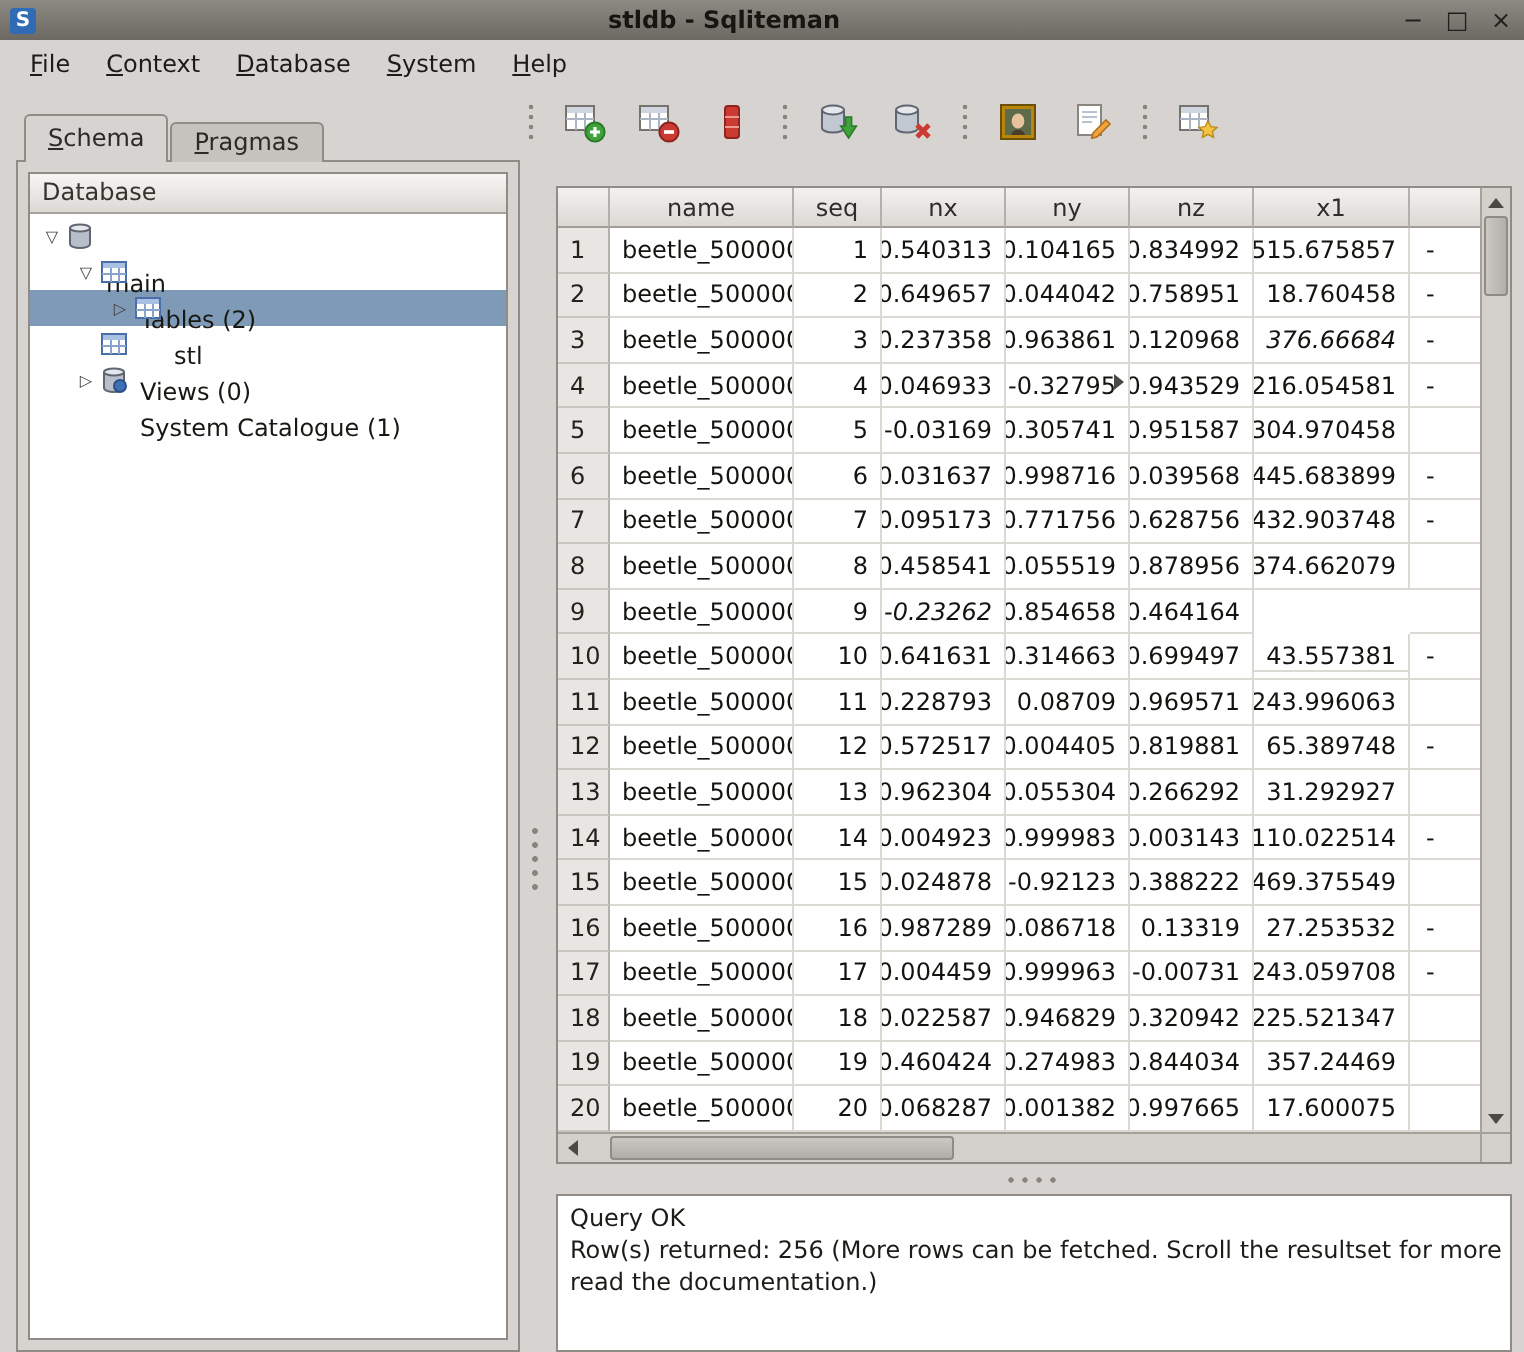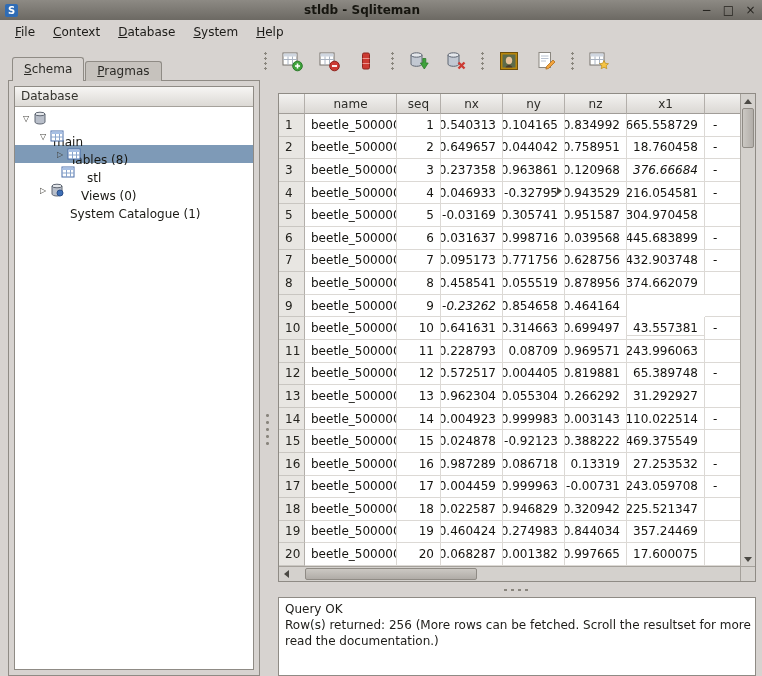--- a/index.html
+++ b/index.html
@@ -215,34 +215,34 @@
         </div>
         <div class="tree-row" style="padding-left: 21px;">
           <span class="expander">▽</span>
           <span class="tree-icon">
             <svg width="14" height="14" viewBox="0 0 14 14">
               <rect x="1" y="2" width="12" height="10" fill="#fff" stroke="#4a6ea9"></rect>
               <rect x="1.5" y="2.5" width="11" height="2.5" fill="#a8c0e4"></rect>
               <path d="M1 8h12M5.5 5v7M9.5 5v7" stroke="#8aa5cc" fill="none"></path>
             </svg>
           </span>
-          <span class="tree-label">Tables (8)</span>
+          <span class="tree-label">Tables (2)</span>
         </div>
         <div class="tree-row selected" style="padding-left: 38px;">
           <span class="expander">▷</span>
           <span class="tree-icon">
             <svg width="14" height="14" viewBox="0 0 14 14">
               <rect x="1" y="2" width="12" height="10" fill="#fff" stroke="#4a6ea9"></rect>
               <rect x="1.5" y="2.5" width="11" height="2.5" fill="#a8c0e4"></rect>
               <path d="M1 8h12M5.5 5v7M9.5 5v7" stroke="#8aa5cc" fill="none"></path>
             </svg>
           </span>
           <span class="tree-label">stl</span>
         </div>
-        <div class="tree-row" style="padding-left: 32px; align-items: center;">
+        <div class="tree-row" style="padding-left: 21px; align-items: center;">
           <span class="expander"></span>
           <span class="tree-icon">
             <svg width="14" height="14" viewBox="0 0 14 14">
               <rect x="1" y="2" width="12" height="10" fill="#fff" stroke="#4a6ea9"></rect>
               <rect x="1.5" y="2.5" width="11" height="2.5" fill="#a8c0e4"></rect>
               <path d="M1 8h12M5.5 5v7M9.5 5v7" stroke="#8aa5cc" fill="none"></path>
             </svg>
           </span>
           <span class="tree-label">Views (0)</span>
         </div>
@@ -279,21 +279,21 @@
             <div class="hdr-cell" style="flex: 1 1 0%; border-right: none;"></div>
           </div>
         <div class="rows">
             <div class="t-row">
               <div class="cell rowhead" style="width: 26px;">1</div>
               <div class="cell" style="width: 92px;">beetle_500000</div>
               <div class="cell num" style="width: 44px;">1</div>
               <div class="cell num" style="width: 62px;">-0.540313</div>
               <div class="cell num" style="width: 62px;">-0.104165</div>
               <div class="cell num" style="width: 62px;">0.834992</div>
-              <div class="cell num" style="width: 78px;">665.558729</div>
+              <div class="cell num" style="width: 78px;">515.675857</div>
               <div class="cell clipped" style="flex: 1 1 0%;">-</div>
             </div>
             <div class="t-row">
               <div class="cell rowhead" style="width: 26px;">2</div>
               <div class="cell" style="width: 92px;">beetle_500000</div>
               <div class="cell num" style="width: 44px;">2</div>
               <div class="cell num" style="width: 62px;">-0.649657</div>
               <div class="cell num" style="width: 62px;">-0.044042</div>
               <div class="cell num" style="width: 62px;">0.758951</div>
               <div class="cell num" style="width: 78px;">18.760458</div>

